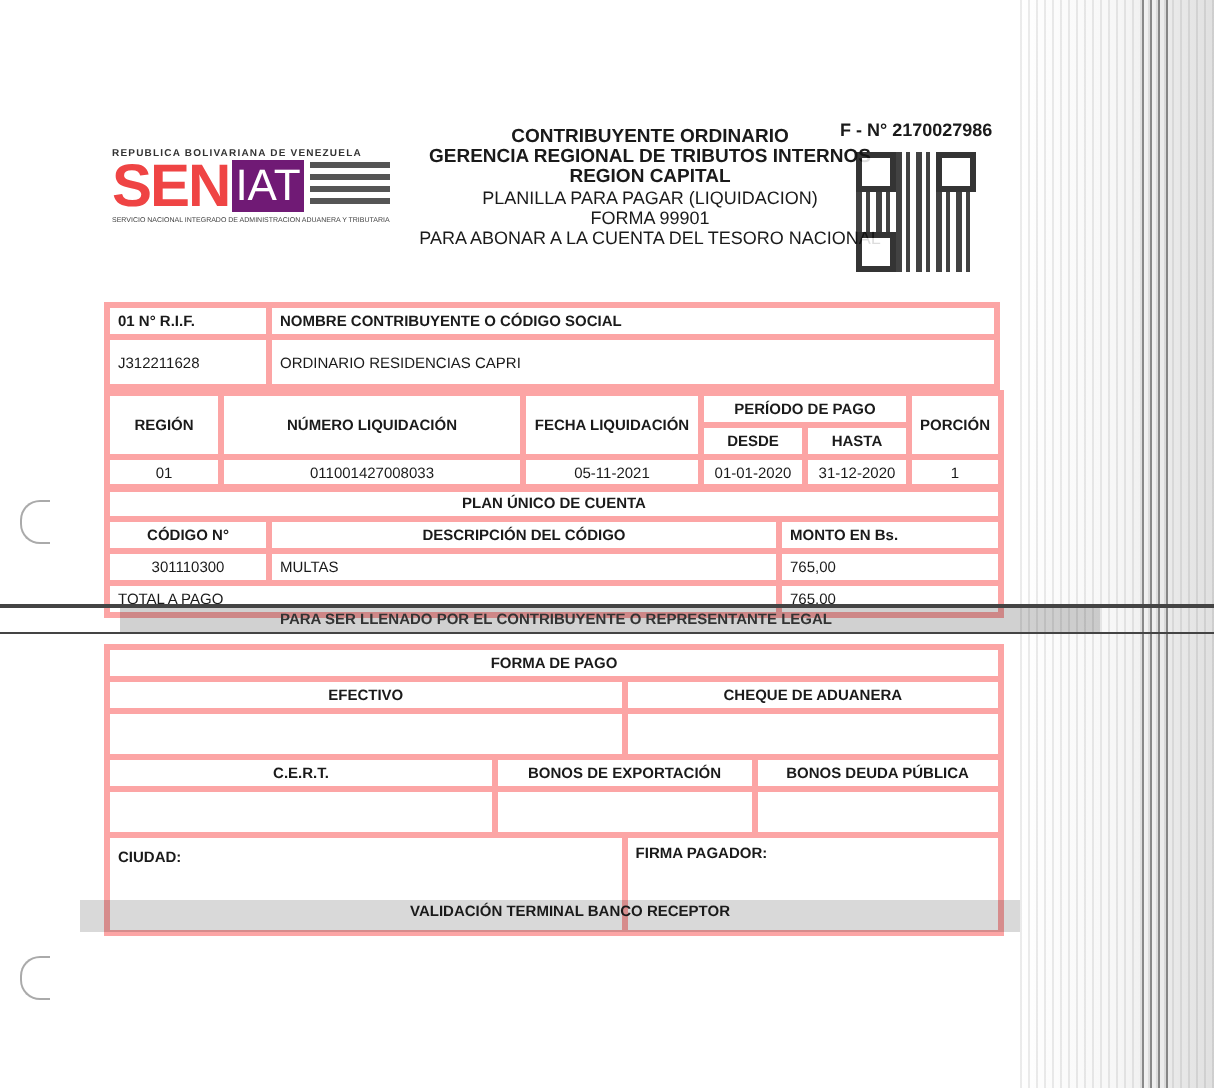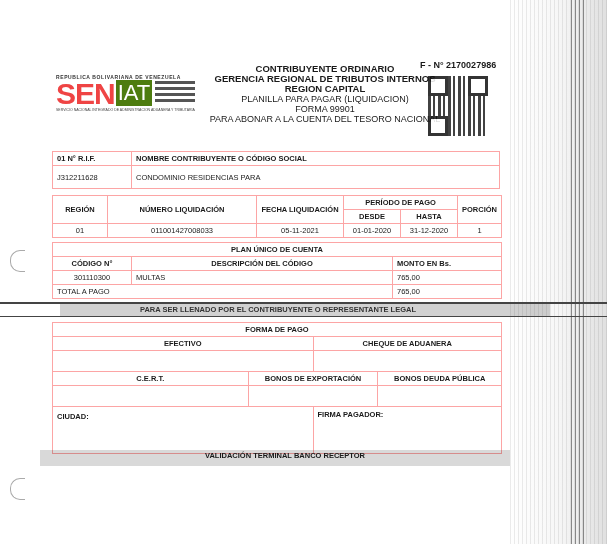--- a/index.html
+++ b/index.html
@@ -12,38 +12,38 @@
       repeating-linear-gradient(90deg, rgba(0,0,0,0) 0px, rgba(0,0,0,0) 3px, rgba(0,0,0,0.08) 3px, rgba(0,0,0,0.08) 4px),
       linear-gradient(90deg, rgba(0,0,0,0) 0%, rgba(0,0,0,0.03) 50%, rgba(0,0,0,0.12) 100%);
   }
   .vstripe { position:absolute; top:0; height:544px; width:1px; background:#333; opacity:.55; }
   .hole { position:absolute; left:10px; width:14px; height:20px; border:1px solid #aaa; border-right:none;
           border-radius:10px 0 0 10px; }
   
   .logo { left:56px; top:74px; width:140px; height:52px; }
   .logo .rep { font-size:5px; font-weight:bold; letter-spacing:.6px; color:#333; white-space:nowrap; }
   .logo .sen { font-size:30px; font-weight:bold; color:#ef4444; line-height:28px; letter-spacing:-1px; }
-  .logo .iat { display:inline-block; background:#4d7c0f; color:#fff; font-size:22px; padding:0 2px; margin-left:1px; vertical-align:top; line-height:26px; }
+  .logo .iat { display:inline-block; background:#701a75; color:#fff; font-size:22px; padding:0 2px; margin-left:1px; vertical-align:top; line-height:26px; }
   .logo .bar { display:inline-block; width:40px; height:22px; vertical-align:top; margin-left:3px;
                background:repeating-linear-gradient(0deg,#555 0,#555 3px,#fff 3px,#fff 6px); }
   .logo .sub { font-size:3.5px; color:#444; white-space:nowrap; }
   .title { left:205px; top:64px; width:240px; text-align:center; font-size:9px; line-height:10px; }
   .title .b { font-weight:bold; font-size:9.5px; }
   .fno { left:420px; top:60px; font-size:9px; font-weight:bold; }
   .qr { left:428px; top:76px; width:60px; height:60px;
         background:
           repeating-linear-gradient(90deg, #222 0 3px, #fff 3px 5px, #222 5px 7px, #fff 7px 10px),
           #fff; opacity:.85; }
   .qr::before, .qr::after { content:""; position:absolute; width:14px; height:14px; border:3px solid #111; background:#fff; }
   .qr::before { left:0; top:0; }
   .qr::after { right:0; top:0; }
   .qr .c3 { position:absolute; left:0; bottom:0; width:14px; height:14px; border:3px solid #111; background:#fff; }
   
   table { border-collapse:collapse; position:absolute; font-size:7.5px; }
-  td { border:1px solid #fca5a5; padding:1px 4px; height:11px; }
+  td { border:3px solid #fca5a5; padding:1px 4px; height:11px; }
   .bold { font-weight:bold; }
   .c { text-align:center; }
   .r { text-align:left; }
   .band { position:absolute; left:0; width:607px; }
   .band .l1 { position:absolute; left:0; width:607px; height:2px; background:#444; }
   .band .shade { position:absolute; left:60px; width:490px; height:12px; background:rgba(0,0,0,0.18); }
   .band .txt { position:absolute; left:140px; font-size:7.5px; font-weight:bold; color:#333; }
   .valid { position:absolute; left:40px; top:450px; width:470px; height:16px; background:rgba(0,0,0,0.15); }
   .valid span { position:absolute; left:165px; top:1px; font-size:7.5px; font-weight:bold; }
 </style>
@@ -79,21 +79,21 @@
   </div>
 
 <table style="left:52px; top:151px; width:448px;">
   <tbody>
       <tr>
     <td class="bold" style="width:70px">01 N° R.I.F.</td>
     <td class="bold">NOMBRE CONTRIBUYENTE O CÓDIGO SOCIAL</td>
   </tr>
   <tr>
     <td style="height:20px">J312211628</td>
-    <td>CONDOMINIO RESIDENCIAS PARA</td>
+    <td>ORDINARIO RESIDENCIAS CAPRI</td>
   </tr>
 </tbody>
   </table>
 
 <table style="left:52px; top:195px; width:450px;">
   <tbody>
       <tr>
     <td class="bold c" rowspan="2" style="width:46px">REGIÓN</td>
     <td class="bold c" rowspan="2" style="width:140px">NÚMERO LIQUIDACIÓN</td>
     <td class="bold c" rowspan="2" style="width:78px">FECHA LIQUIDACIÓN</td>

